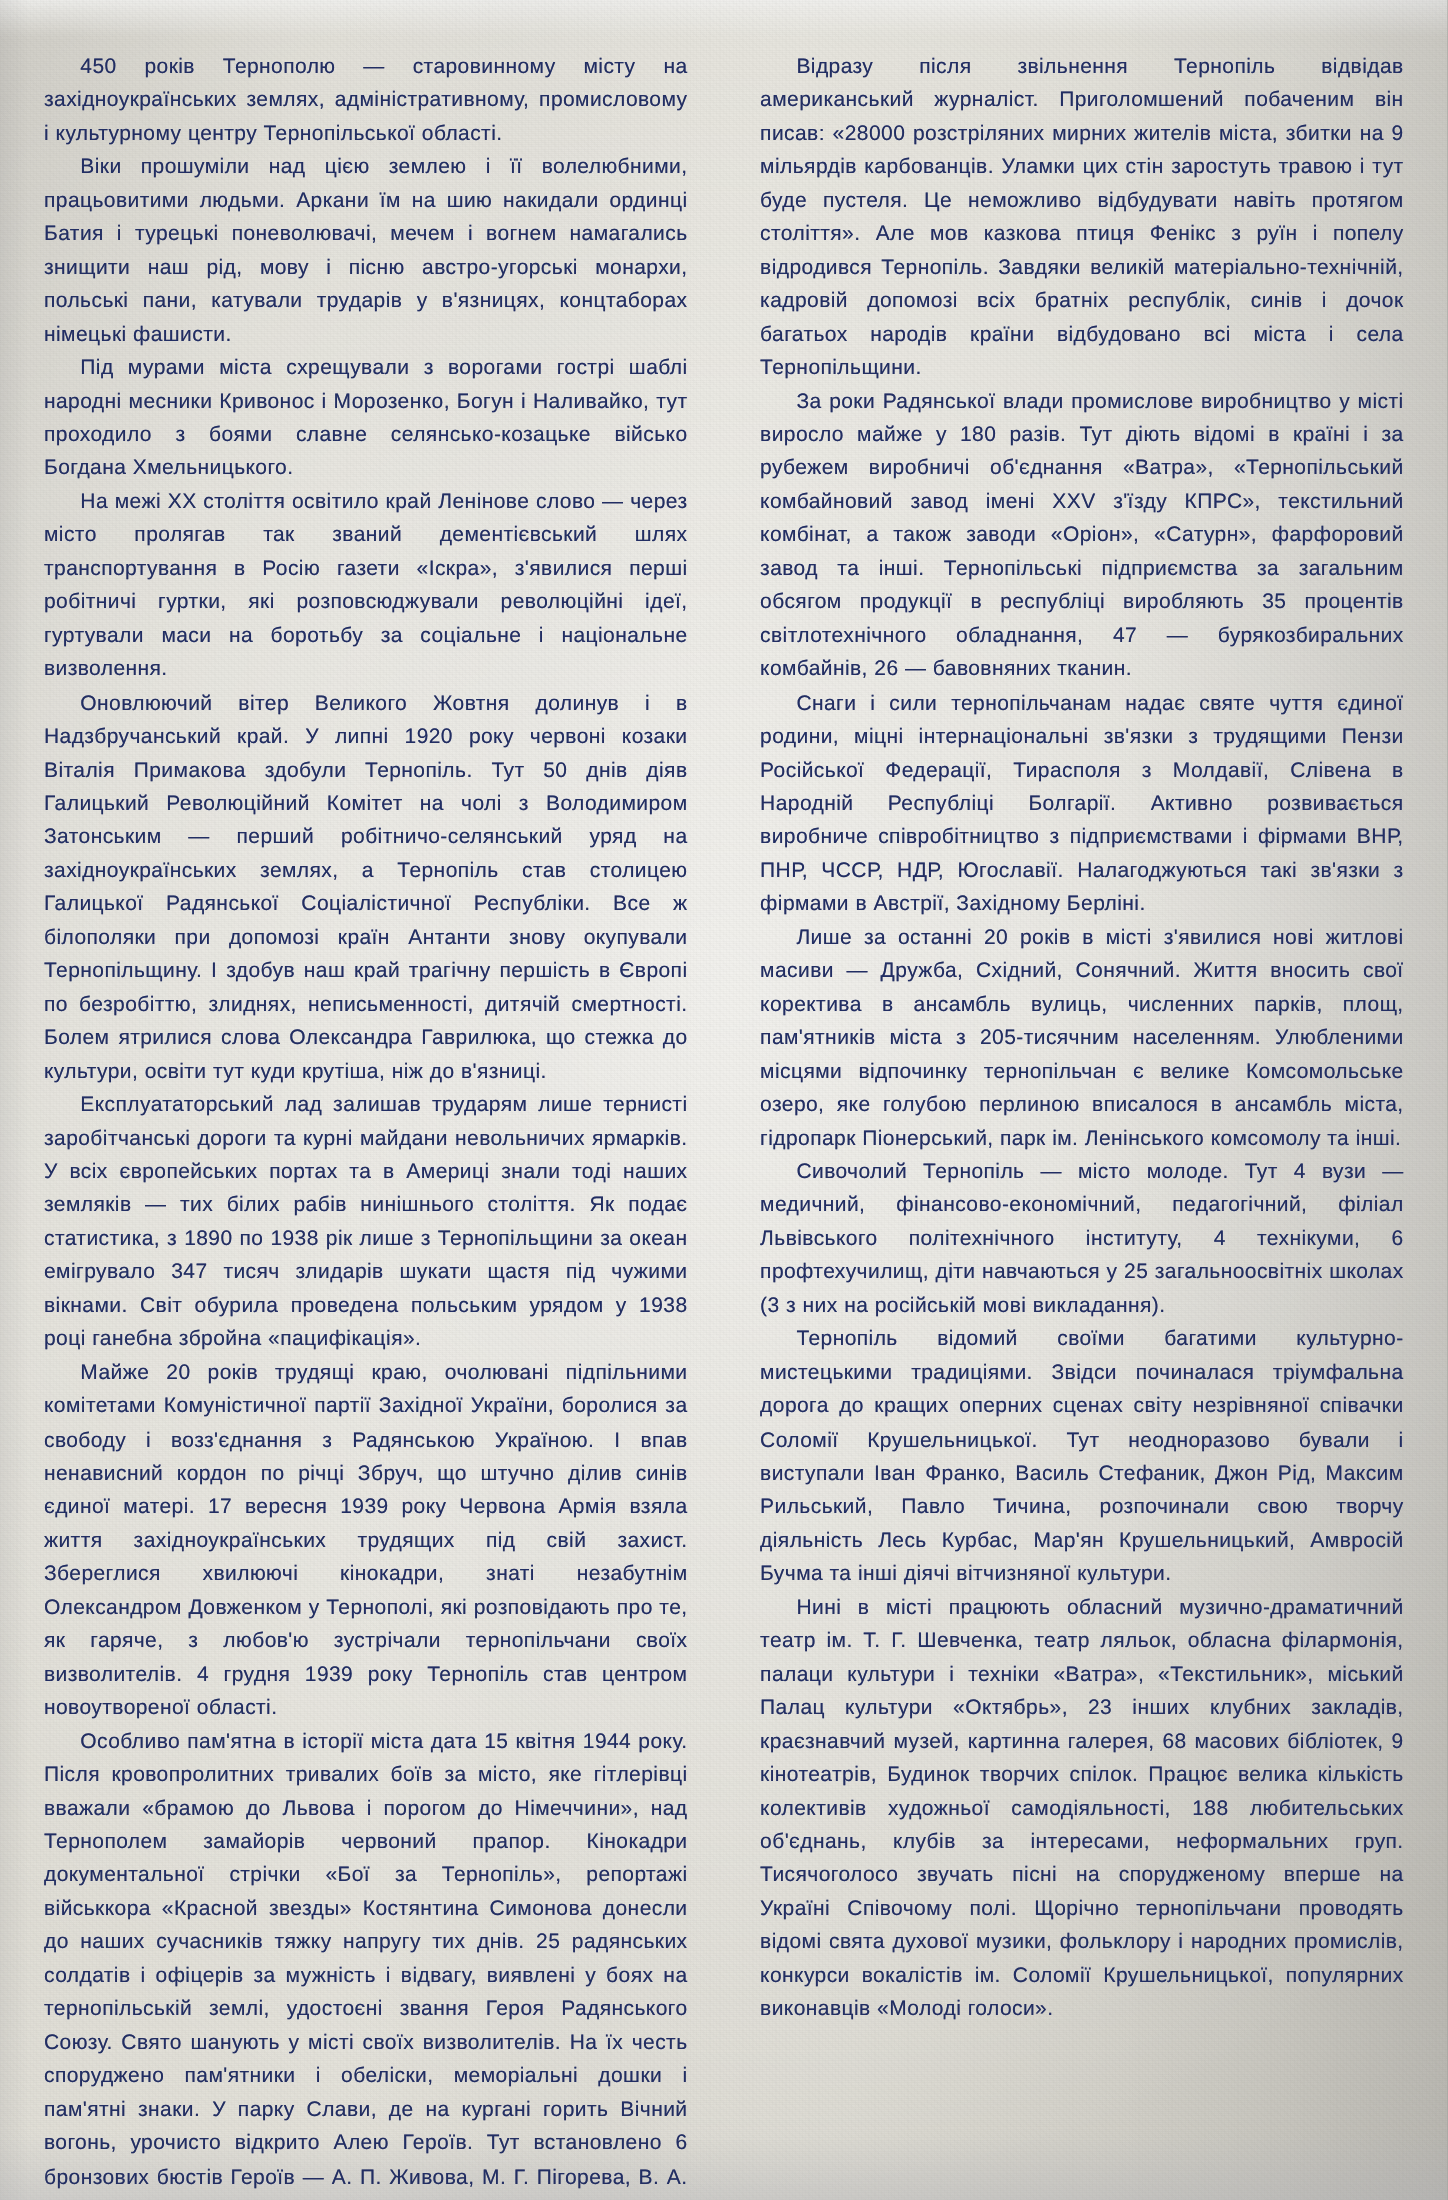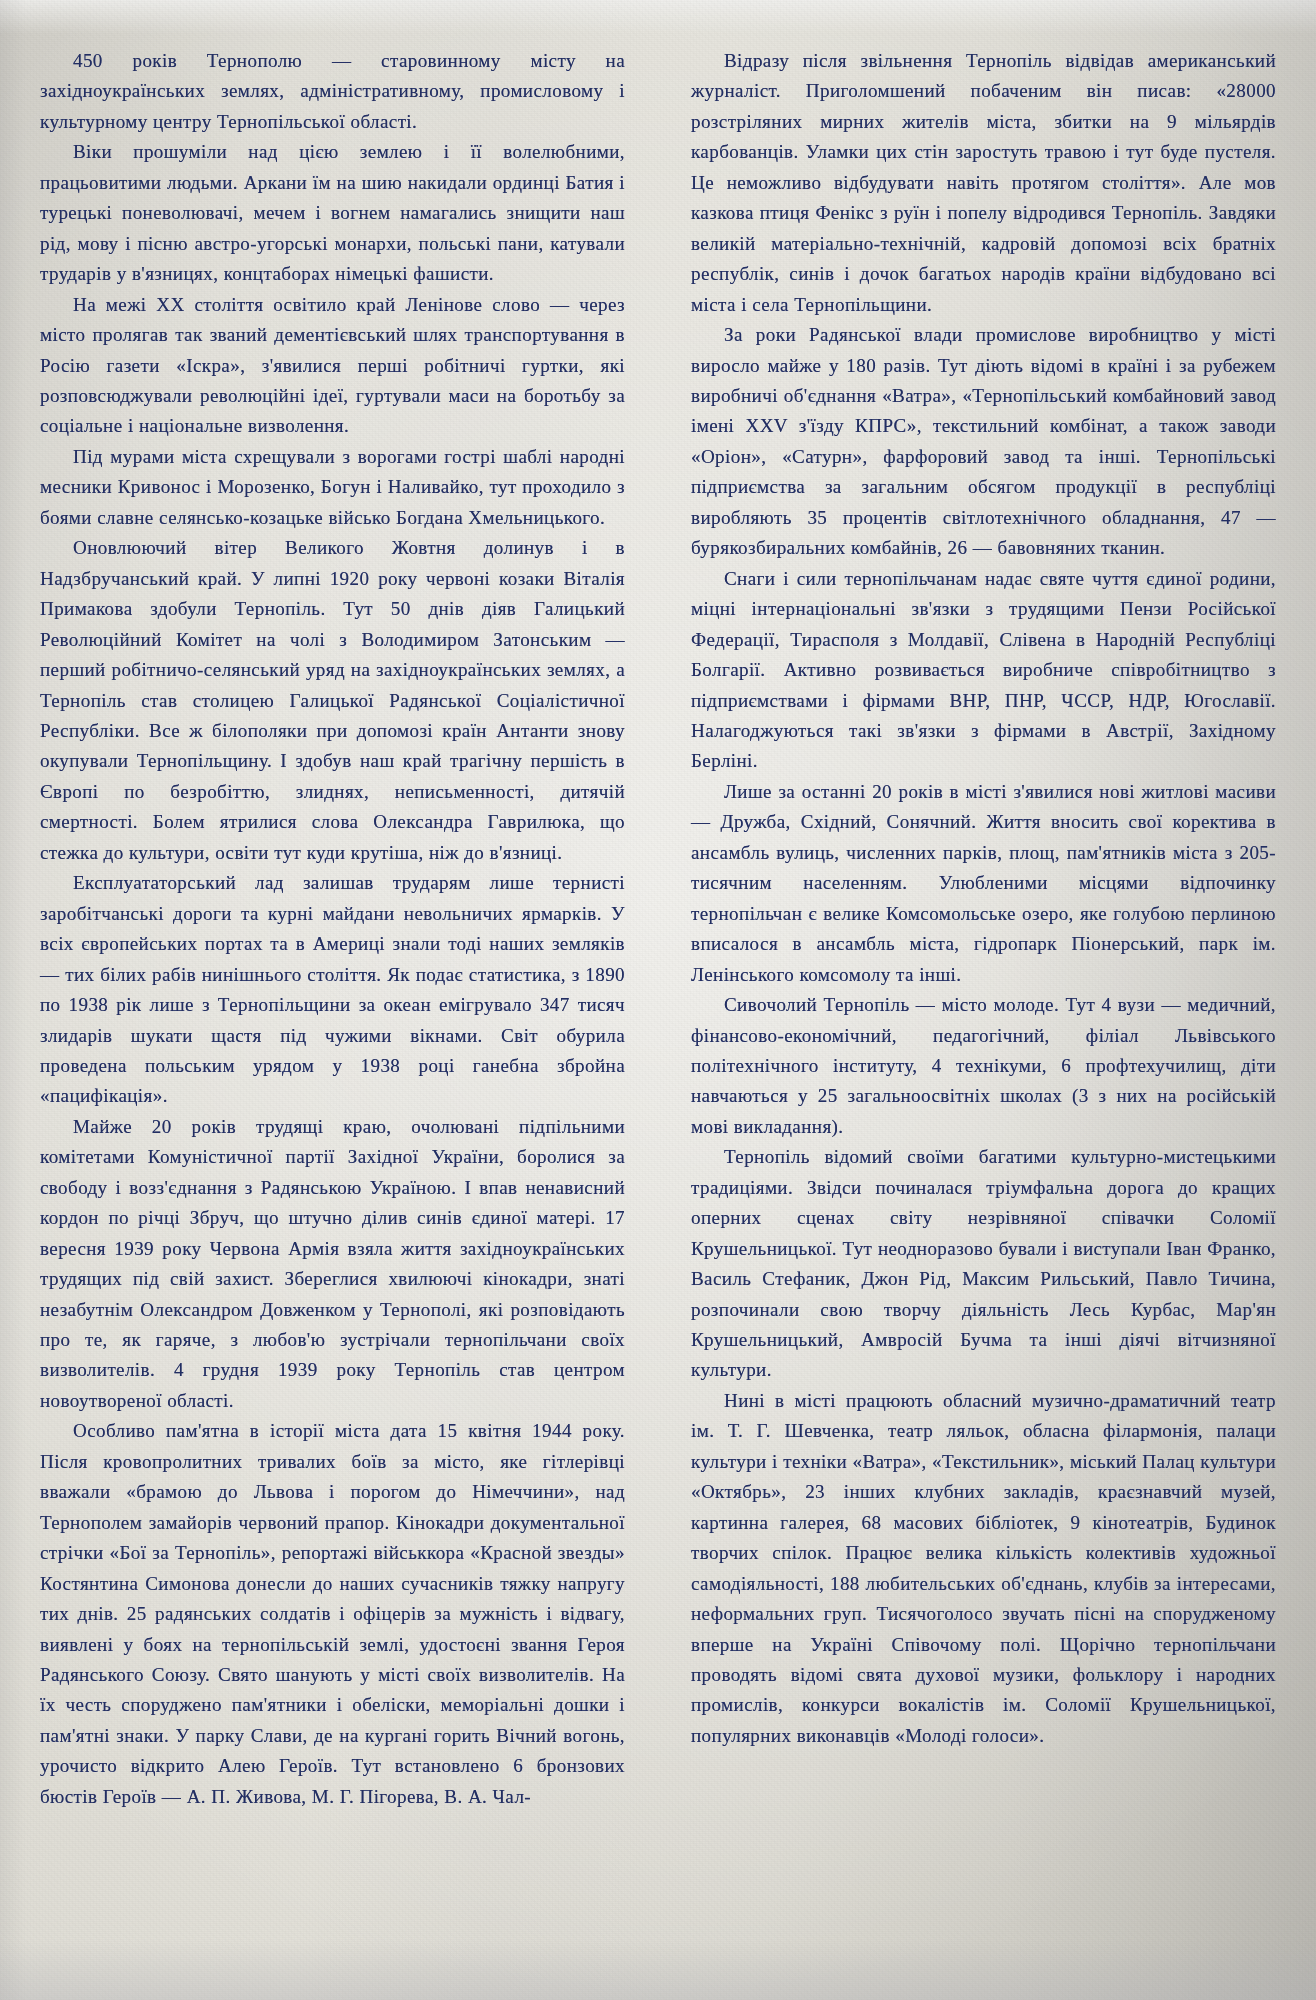--- a/index.html
+++ b/index.html
@@ -75,21 +75,21 @@
     left: 40px;
     width: 1236px;
     height: 1906px;
     display: flex;
     gap: 66px;
     z-index: 3;
   }
 
   .col {
     width: 585px;
-    font-family: Liberation Serif, serif;
+    font-family: Liberation Sans, sans-serif;
     font-size: 19.1px;
     line-height: 30.45px;
     color: #222e63;
     text-align: justify;
     text-justify: inter-word;
     -webkit-font-smoothing: antialiased;
     letter-spacing: 0.02em;
     word-spacing: 0.01em;
   }
 
@@ -107,22 +107,22 @@
 
 <div class="page">
 
   <div class="topedge"></div>
 
   <div class="columns">
 
     <div class="col">
       <p>450 років Тернополю — старовинному місту на західноукраїнських землях, адміністративному, промисловому і культурному центру Тернопільської області.</p>
       <p>Віки прошуміли над цією землею і її волелюбними, працьовитими людьми. Аркани їм на шию накидали ординці Батия і турецькі поневолювачі, мечем і вогнем намагались знищити наш рід, мову і пісню австро-угорські монархи, польські пани, катували трударів у в'язницях, концтаборах німецькі фашисти.</p>
+      <p>Під мурами міста схрещували з ворогами гострі шаблі народні месники Кривонос і Морозенко, Богун і Наливайко, тут проходило з боями славне селянсько-козацьке військо Богдана Хмельницького.</p>
       <p>На межі XX століття освітило край Ленінове слово — через місто пролягав так званий дементієвський шлях транспортування в Росію газети «Іскра», з'явилися перші робітничі гуртки, які розповсюджували революційні ідеї, гуртували маси на боротьбу за соціальне і національне визволення.</p>
-      <p>Під мурами міста схрещували з ворогами гострі шаблі народні месники Кривонос і Морозенко, Богун і Наливайко, тут проходило з боями славне селянсько-козацьке військо Богдана Хмельницького.</p>
       <p>Оновлюючий вітер Великого Жовтня долинув і в Надзбручанський край. У липні 1920 року червоні козаки Віталія Примакова здобули Тернопіль. Тут 50 днів діяв Галицький Революційний Комітет на чолі з Володимиром Затонським — перший робітничо-селянський уряд на західноукраїнських землях, а Тернопіль став столицею Галицької Радянської Соціалістичної Республіки. Все ж білополяки при допомозі країн Антанти знову окупували Тернопільщину. І здобув наш край трагічну першість в Європі по безробіттю, злиднях, неписьменності, дитячій смертності. Болем ятрилися слова Олександра Гаврилюка, що стежка до культури, освіти тут куди крутіша, ніж до в'язниці.</p>
       <p>Експлуататорський лад залишав трударям лише тернисті заробітчанські дороги та курні майдани невольничих ярмарків. У всіх європейських портах та в Америці знали тоді наших земляків — тих білих рабів нинішнього століття. Як подає статистика, з 1890 по 1938 рік лише з Тернопільщини за океан емігрувало 347 тисяч злидарів шукати щастя під чужими вікнами. Світ обурила проведена польським урядом у 1938 році ганебна збройна «пацифікація».</p>
       <p>Майже 20 років трудящі краю, очолювані підпільними комітетами Комуністичної партії Західної України, боролися за свободу і возз'єднання з Радянською Україною. І впав ненависний кордон по річці Збруч, що штучно ділив синів єдиної матері. 17 вересня 1939 року Червона Армія взяла життя західноукраїнських трудящих під свій захист. Збереглися хвилюючі кінокадри, знаті незабутнім Олександром Довженком у Тернополі, які розповідають про те, як гаряче, з любов'ю зустрічали тернопільчани своїх визволителів. 4 грудня 1939 року Тернопіль став центром новоутвореної області.</p>
       <p>Особливо пам'ятна в історії міста дата 15 квітня 1944 року. Після кровопролитних тривалих боїв за місто, яке гітлерівці вважали «брамою до Львова і порогом до Німеччини», над Тернополем замайорів червоний прапор. Кінокадри документальної стрічки «Бої за Тернопіль», репортажі військкора «Красной звезды» Костянтина Симонова донесли до наших сучасників тяжку напругу тих днів. 25 радянських солдатів і офіцерів за мужність і відвагу, виявлені у боях на тернопільській землі, удостоєні звання Героя Радянського Союзу. Свято шанують у місті своїх визволителів. На їх честь споруджено пам'ятники і обеліски, меморіальні дошки і пам'ятні знаки. У парку Слави, де на кургані горить Вічний вогонь, урочисто відкрито Алею Героїв. Тут встановлено 6 бронзових бюстів Героїв — А. П. Живова, М. Г. Пігорева, В. А. Чал-</p>
     </div>
 
     <div class="col">
       <p>Відразу після звільнення Тернопіль відвідав американський журналіст. Приголомшений побаченим він писав: «28000 розстріляних мирних жителів міста, збитки на 9 мільярдів карбованців. Уламки цих стін заростуть травою і тут буде пустеля. Це неможливо відбудувати навіть протягом століття». Але мов казкова птиця Фенікс з руїн і попелу відродився Тернопіль. Завдяки великій матеріально-технічній, кадровій допомозі всіх братніх республік, синів і дочок багатьох народів країни відбудовано всі міста і села Тернопільщини.</p>
       <p>За роки Радянської влади промислове виробництво у місті виросло майже у 180 разів. Тут діють відомі в країні і за рубежем виробничі об'єднання «Ватра», «Тернопільський комбайновий завод імені XXV з'їзду КПРС», текстильний комбінат, а також заводи «Оріон», «Сатурн», фарфоровий завод та інші. Тернопільські підприємства за загальним обсягом продукції в республіці виробляють 35 процентів світлотехнічного обладнання, 47 — бурякозбиральних комбайнів, 26 — бавовняних тканин.</p>
       <p>Снаги і сили тернопільчанам надає святе чуття єдиної родини, міцні інтернаціональні зв'язки з трудящими Пензи Російської Федерації, Тирасполя з Молдавії, Слівена в Народній Республіці Болгарії. Активно розвивається виробниче співробітництво з підприємствами і фірмами ВНР, ПНР, ЧССР, НДР, Югославії. Налагоджуються такі зв'язки з фірмами в Австрії, Західному Берліні.</p>

